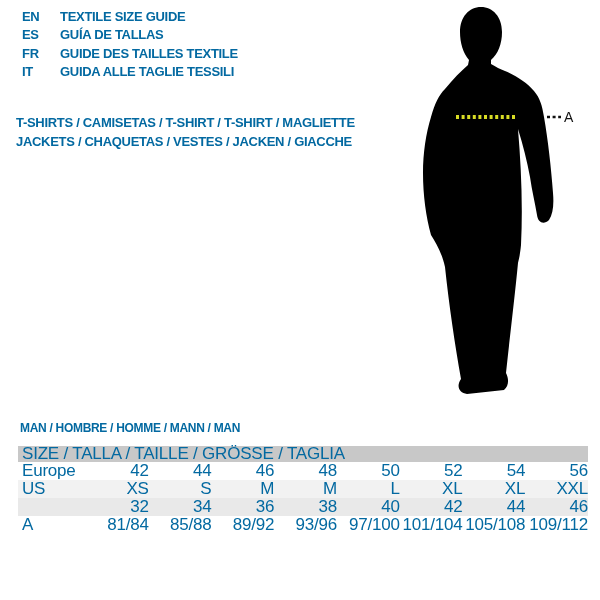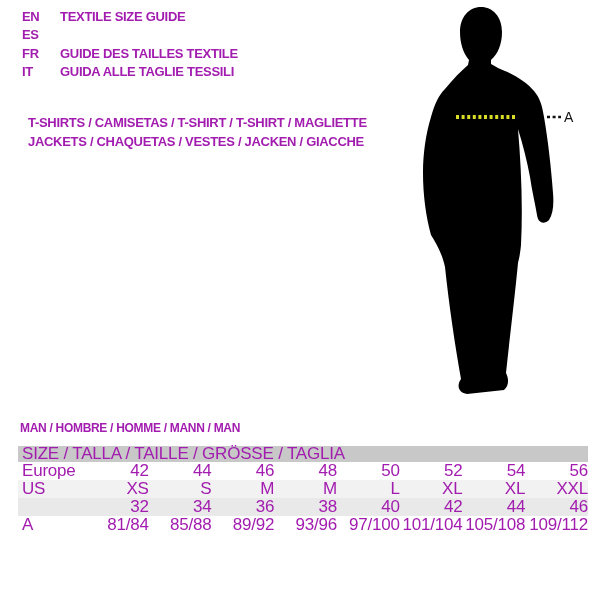--- a/index.html
+++ b/index.html
@@ -1,25 +1,25 @@
 <!DOCTYPE html>
 <html><head>
 <meta charset="utf-8">
 <style>
   html,body{margin:0;padding:0;background:#fff;}
   .canvas{
     position:relative;width:600px;height:600px;background:#ffffff;
-    font-family:"Liberation Sans",sans-serif;color:#a21caf;overflow:hidden;
+    font-family:"Liberation Sans",sans-serif;color:#0369a1;overflow:hidden;
   }
   
   .lang-list{position:absolute;left:22px;top:8px;}
   .lang-row{display:flex;font-size:13px;font-weight:bold;line-height:18.4px;letter-spacing:-0.3px;}
   .lang-code{width:38px;}
   
-  .cat-block{position:absolute;left:28px;top:114px;}
+  .cat-block{position:absolute;left:16px;top:114px;}
   .cat-line{font-size:13px;font-weight:bold;line-height:18.6px;letter-spacing:-0.3px;}
   
   .figure-wrap{position:absolute;left:405px;top:5px;width:175px;height:390px;}
   .figure-wrap svg{overflow:visible;display:block;}
   
   .man-title{position:absolute;left:20px;top:421px;font-size:12px;font-weight:bold;letter-spacing:-0.3px;}
   
   .tbl{position:absolute;left:18px;top:446px;width:570px;font-size:17px;letter-spacing:-0.2px;}
   .tbl-header{height:16px;line-height:16px;padding-left:4px;}
   .t-row{display:flex;height:18px;line-height:18px;}
@@ -33,20 +33,21 @@
 
 <div class="canvas">
 
   <div class="lang-list" id="lang-list">
       <div class="lang-row">
         <div class="lang-code">EN</div>
         <div>TEXTILE SIZE GUIDE</div>
       </div>
       <div class="lang-row">
         <div class="lang-code">ES</div>
+        <div>GUÍA DE TALLAS</div>
       </div>
       <div class="lang-row">
         <div class="lang-code">FR</div>
         <div>GUIDE DES TAILLES TEXTILE</div>
       </div>
       <div class="lang-row">
         <div class="lang-code">IT</div>
         <div>GUIDA ALLE TAGLIE TESSILI</div>
       </div>
     </div>

